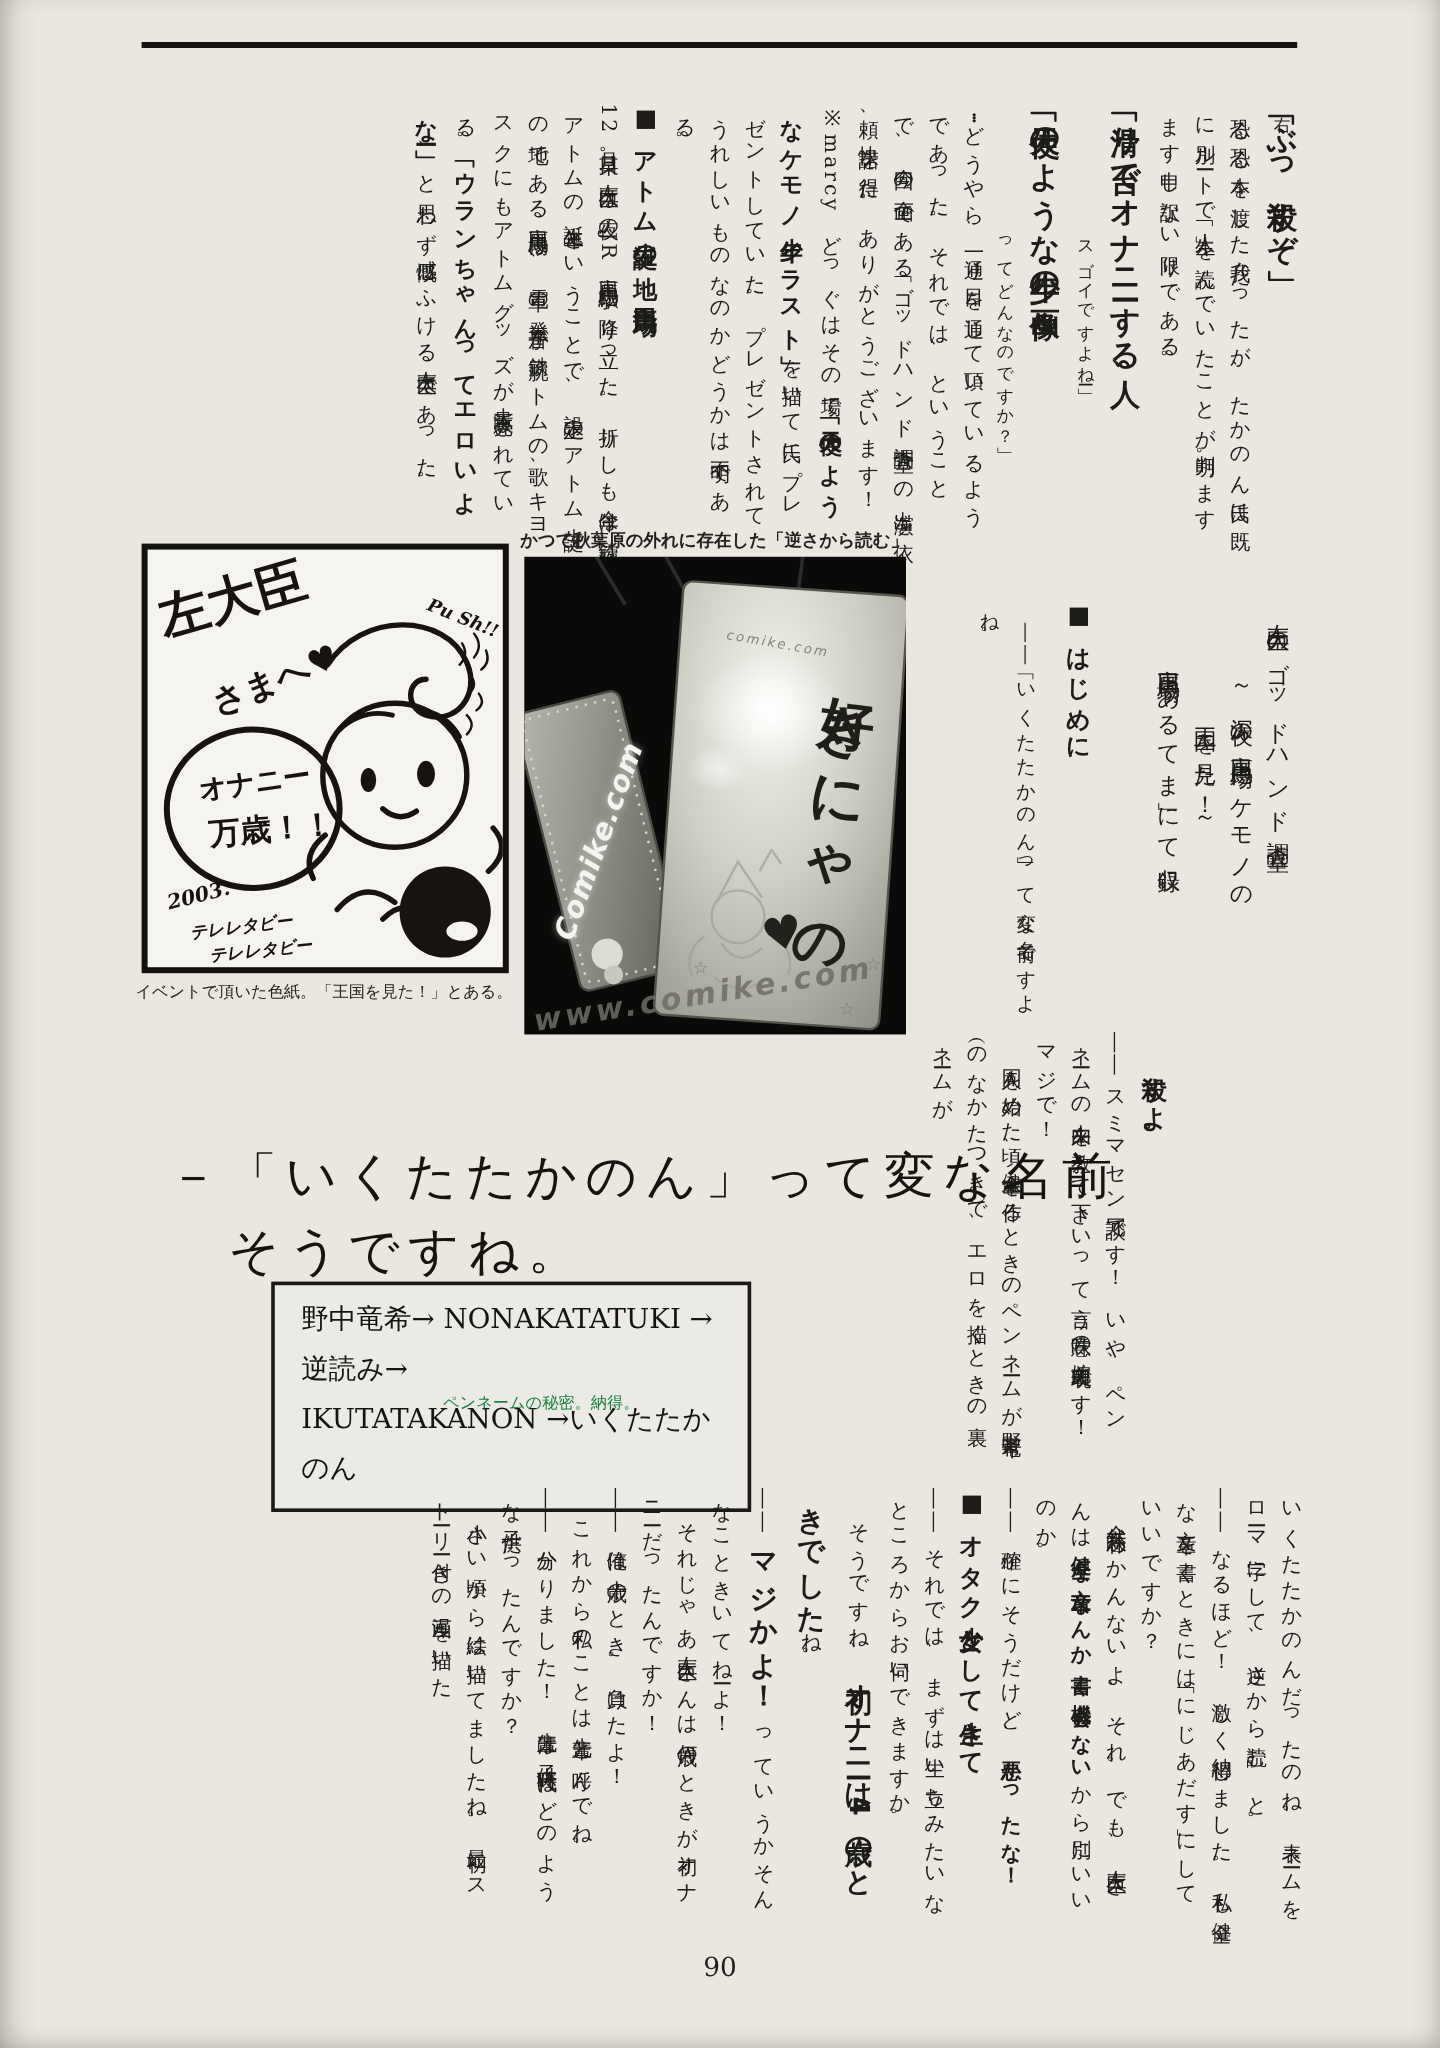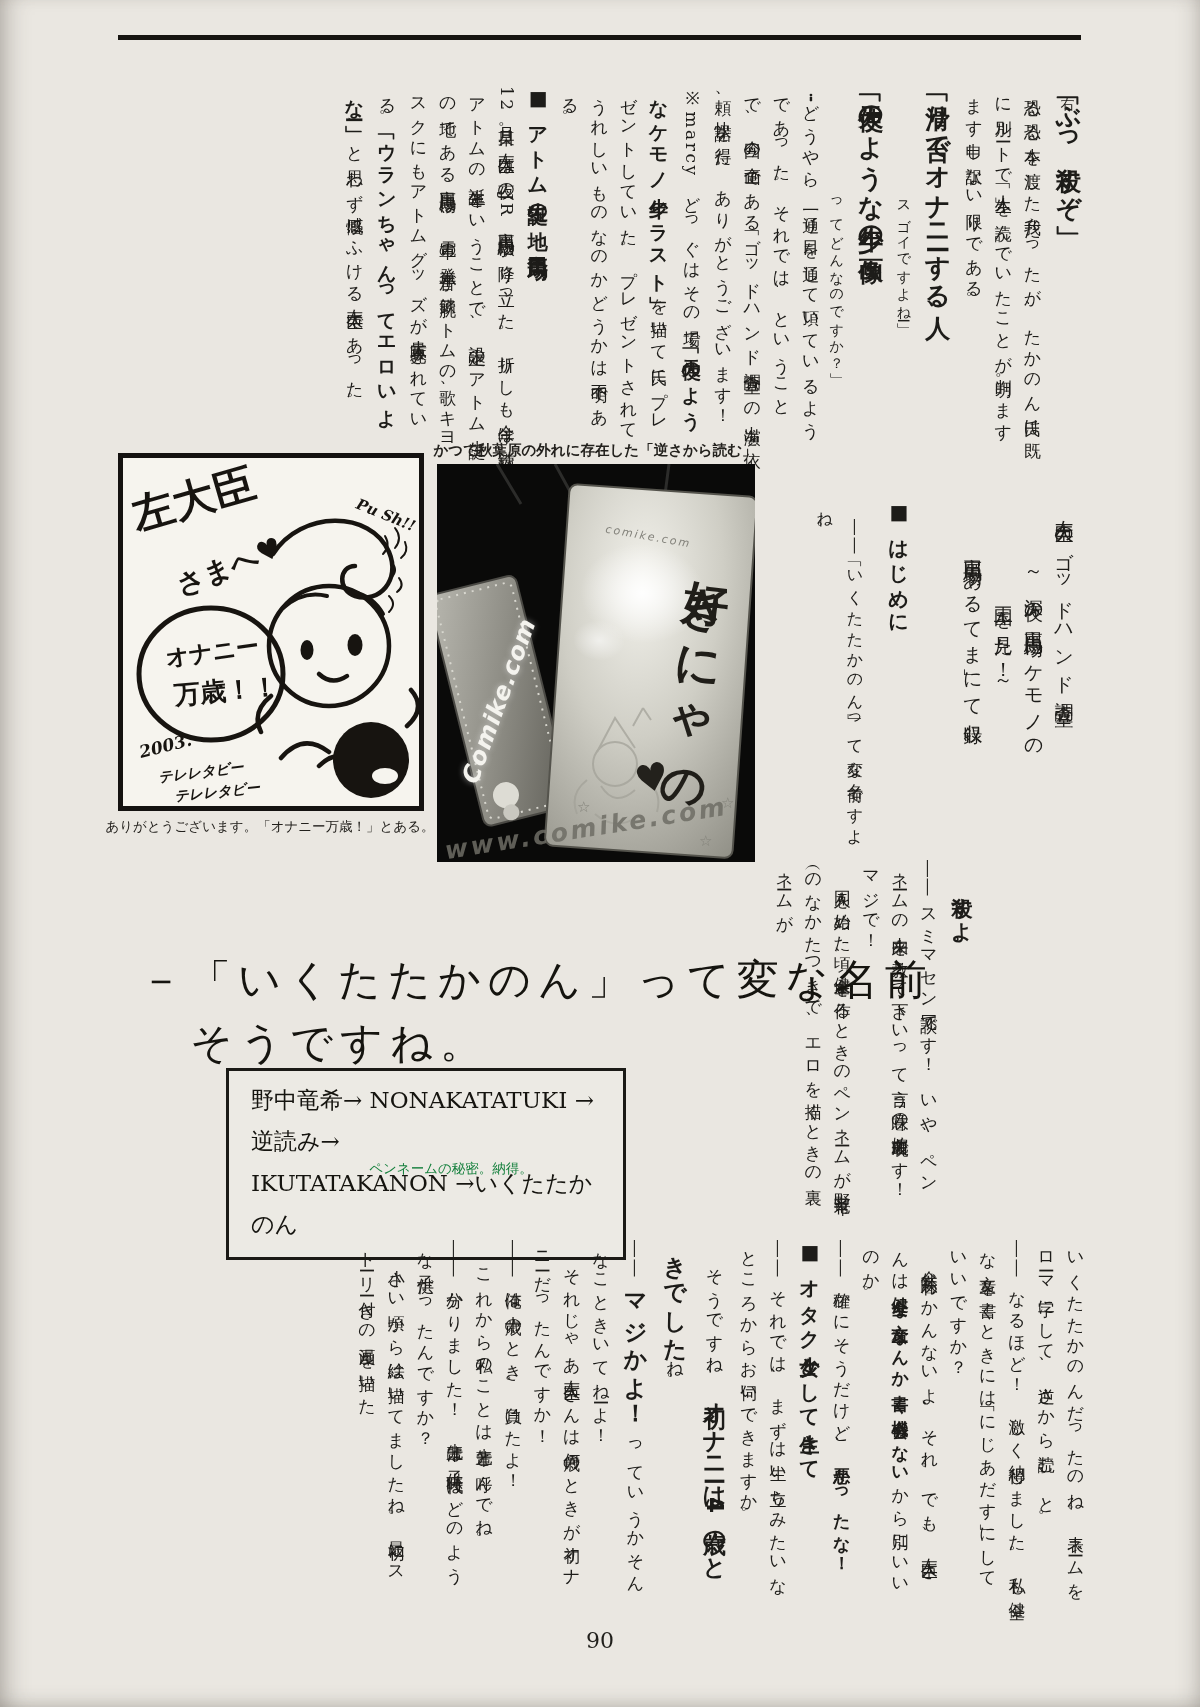--- a/index.html
+++ b/index.html
@@ -138,21 +138,21 @@
           <path d="M 148 238 q -20 16 -10 36" stroke-width="4.5"></path>
           <path d="M 158 300 q 22 -26 48 -6 M 196 308 q 18 -18 38 -4" stroke-width="4.5"></path>
           <circle cx="248" cy="302" r="38" fill="#171410" stroke="none"></circle>
           <ellipse cx="262" cy="318" rx="13" ry="8" fill="#f6f4ee" stroke="none"></ellipse>
           <path d="M 284 268 q 20 -18 4 -36" stroke-width="4.5"></path>
           <path d="M 262 78 q 6 10 -2 18 M 272 70 q 8 10 0 20 M 282 84 q 4 10 -4 16 M 268 104 q 8 8 0 16 M 276 120 q 6 8 -2 14 M 266 138 q 8 8 0 16" stroke-width="2"></path>
         </g>
       </svg>
     </div>
   </div>
-  <div id="photo-left-caption">ありがとうございます。「オナニー万歳！」とある。</div>
+  <div id="photo-left-caption">イベントで頂いた色紙。「王国を見た！」とある。</div>
 
   <div id="photo-right">
     <svg viewBox="0 0 318 398">
       <defs>
         <linearGradient id="gradL" x1="0" y1="0" x2="1" y2="1">
           <stop offset="0" stop-color="#b9b8b0"></stop>
             <stop offset="0.5" stop-color="#8e8d85"></stop>
             <stop offset="1" stop-color="#5f5e57"></stop>
         </linearGradient>
         <radialGradient id="gradR" cx="0.42" cy="0.26" r="0.95">

